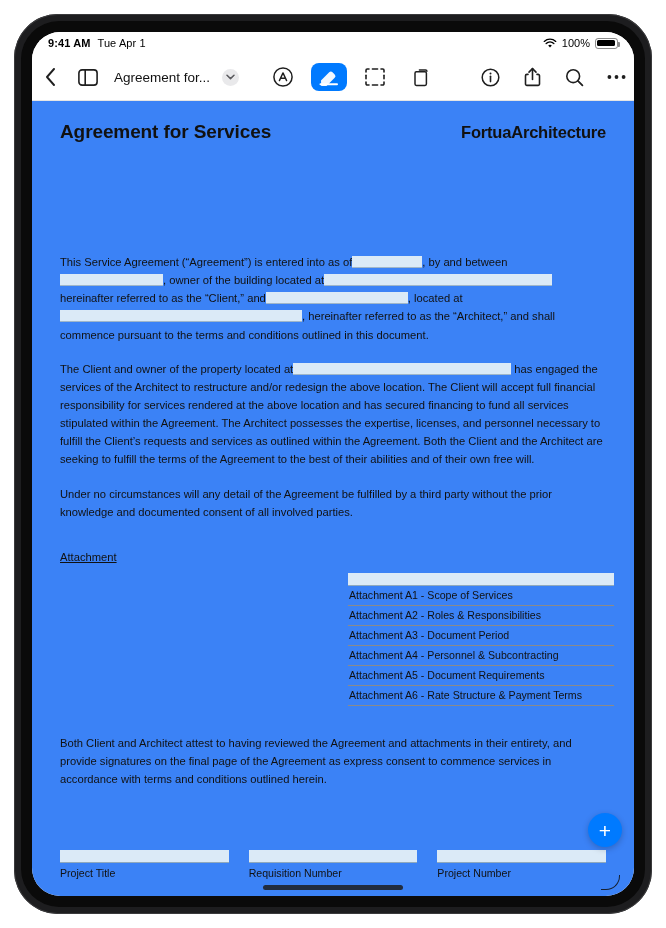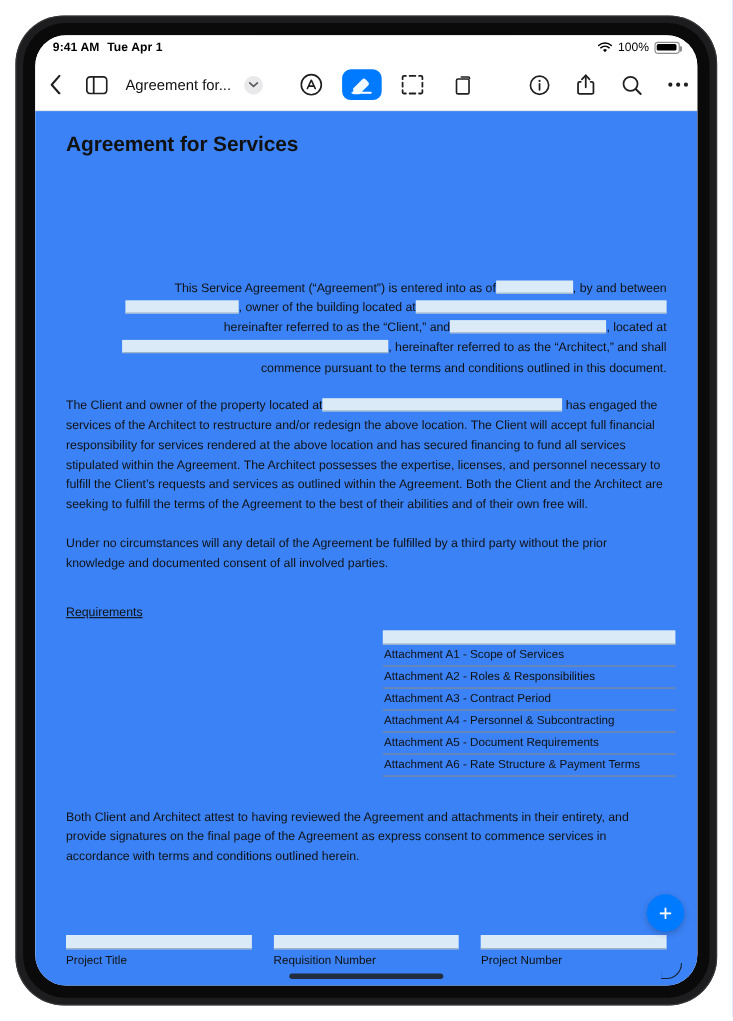--- a/index.html
+++ b/index.html
@@ -77,21 +77,21 @@
     color: #000;
     background: #ffffff;
   }
   #statusbar .left {
     display: flex;
     gap: 7px;
     align-items: flex-start;
     font-weight: 600;
     letter-spacing: 0.1px;
   }
-  #statusbar .left .date { font-weight: 700; }
+  #statusbar .left .date { font-weight: 400; }
   #statusbar .right {
     margin-left: auto;
     display: flex;
     gap: 5px;
     align-items: center;
     font-weight: 400;
   }
   .wifi-ico { display: inline-block; width: 14px; height: 11px; }
   .battery {
     position: relative;
@@ -206,21 +206,21 @@
     font-size: 16.5px;
     font-weight: 700;
     letter-spacing: -0.2px;
   }
   .body-block {
     font-size: 11.2px;
     line-height: 1.62;
     color: #111;
     margin-top: 0;
   }
-  .p-gap-1 { margin-top: 110px; text-align: right; }
+  .p-gap-1 { margin-top: 110px; }
   .p-gap   { margin-top: 16px; }
 
   .blank {
     display: inline-block;
     vertical-align: baseline;
     height: 11px;
     background: #dbeaf7;
     border-bottom: 1px solid #9fb6c9;
     position: relative;
     top: 2px;
@@ -406,39 +406,40 @@
             </svg>
           </div>
         </div>
       </div>
 
       <div id="doc-scroll">
         <div id="page">
 
           <div class="doc-head">
             <div class="doc-h1">Agreement for Services</div>
+            <div class="brand">FortuaArchitecture</div>
           </div>
 
           <div class="body-block p-gap-1">
             <span>This Service Agreement (“Agreement”) is entered into as of</span><span class="blank" style="width:70px"></span><span>, by and between</span><span class="blank" style="width:103px"></span><span>, owner of the building located at</span><span class="blank" style="width:228px"></span><span> hereinafter referred to as the “Client,” and</span><span class="blank" style="width:142px"></span><span>, located at</span><span class="blank" style="width:242px"></span><span>, hereinafter referred to as the “Architect,” and shall commence pursuant to the terms and conditions outlined in this document.</span>
           </div>
 
           <div class="body-block p-gap">
             <span>The Client and owner of the property located at</span><span class="blank" style="width:218px"></span><span> has engaged the services of the Architect to restructure and/or redesign the above location. The Client will accept full financial responsibility for services rendered at the above location and has secured financing to fund all services stipulated within the Agreement. The Architect possesses the expertise, licenses, and personnel necessary to fulfill the Client’s requests and services as outlined within the Agreement. Both the Client and the Architect are seeking to fulfill the terms of the Agreement to the best of their abilities and of their own free will.</span>
           </div>
 
           <div class="body-block p-gap">Under no circumstances will any detail of the Agreement be fulfilled by a third party without the prior knowledge and documented consent of all involved parties.</div>
 
-          <div class="attach-title">Requirements</div>
+          <div class="attach-title">Attachment</div>
 
           <div class="attach-list">
             <div class="filled-row"></div>
             <div class="row">Attachment A1 - Scope of Services</div>
             <div class="row">Attachment A2 - Roles &amp; Responsibilities</div>
-            <div class="row">Attachment A3 - Contract Period</div>
+            <div class="row">Attachment A3 - Document Period</div>
             <div class="row">Attachment A4 - Personnel &amp; Subcontracting</div>
             <div class="row">Attachment A5 - Document Requirements</div>
             <div class="row">Attachment A6 - Rate Structure &amp; Payment Terms</div>
           </div>
 
           <div class="body-block closing">Both Client and Architect attest to having reviewed the Agreement and attachments in their entirety, and provide signatures on the final page of the Agreement as express consent to commence services in accordance with terms and conditions outlined herein.</div>
 
           <div class="sig-row">
             <div class="sig-col">
               <div class="sig-line"></div>

